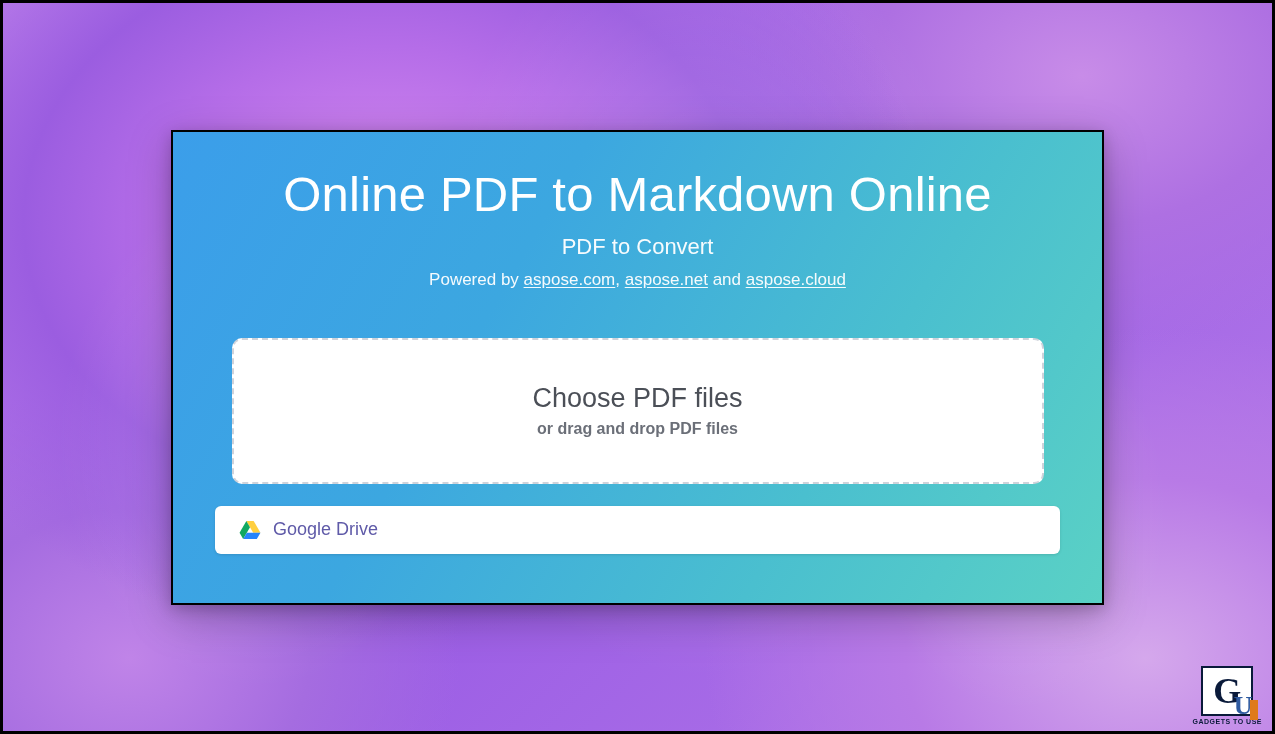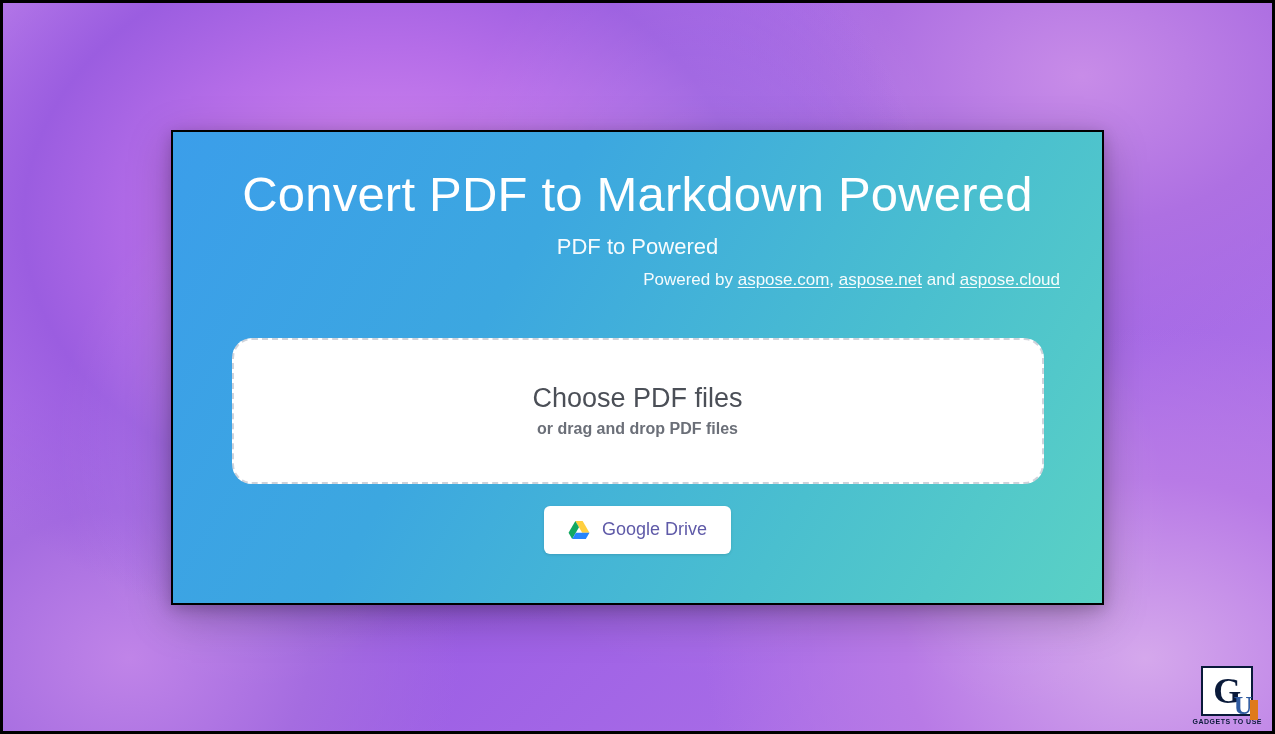--- a/index.html
+++ b/index.html
@@ -55,35 +55,34 @@
     .subtitle {
       font-size: 22px;
       font-weight: 400;
       margin-top: 12px;
       opacity: 0.96;
     }
     .powered {
       font-size: 17px;
       margin-top: 10px;
       opacity: 0.95;
-      text-align: right;
     }
     .powered a {
       color: #fff;
       text-decoration: underline;
       text-underline-offset: 2px;
     }
 
     .dropzone {
       margin: 48px auto 0;
       width: 812px;
       height: 146px;
       background: #fff;
       border: 2px dashed #cfd3db;
-      border-radius: 20px;
+      border-radius: 10px;
       display: flex;
       flex-direction: column;
       align-items: center;
       justify-content: center;
       cursor: pointer;
     }
     .dz-primary {
       color: #4b4f57;
       font-size: 27px;
       font-weight: 400;
@@ -91,22 +90,22 @@
     .dz-secondary {
       color: #6b6f78;
       font-size: 16px;
       margin-top: 6px;
       font-weight: bold;
     }
 
     .cloud-row {
       display: flex;
       gap: 20px;
-      justify-content: center;
       margin-top: 22px;
+      flex-direction: column;
     }
     .cloud-btn {
       background: #fff;
       color: #5f5aa8;
       border: none;
       border-radius: 6px;
       height: 48px;
       padding: 0 24px;
       font-size: 18px;
       display: inline-flex;
@@ -142,22 +141,22 @@
     .wm-u { font-size: 26px; color:#2e5aa0; font-weight:700; position:relative; }
     .wm-u-accent{ position:absolute; right:-1px; bottom:0; width:8px; height:20px; background:#df7a1a; }
     .wm-tag { font-size:7px; letter-spacing:0.5px; color:#0a1a3a; margin-top:2px; font-weight:700; white-space:nowrap; }
   </style>
 </head>
 <body>
 
 <div class="frame">
   <div class="card">
 
-    <div class="title">Convert PDF to Markdown Powered</div>
-    <div class="subtitle">PDF to Powered</div>
+    <div class="title">Online PDF to Markdown Online</div>
+    <div class="subtitle">PDF to Convert</div>
 
     <div class="powered">
       <span>Powered by </span><a href="#">aspose.com</a><span>, </span><a href="#">aspose.net</a><span> and </span><a href="#">aspose.cloud</a>
     </div>
 
     <div class="dropzone">
       <div class="dz-primary">Choose PDF files</div>
       <div class="dz-secondary">or drag and drop PDF files</div>
     </div>
 

